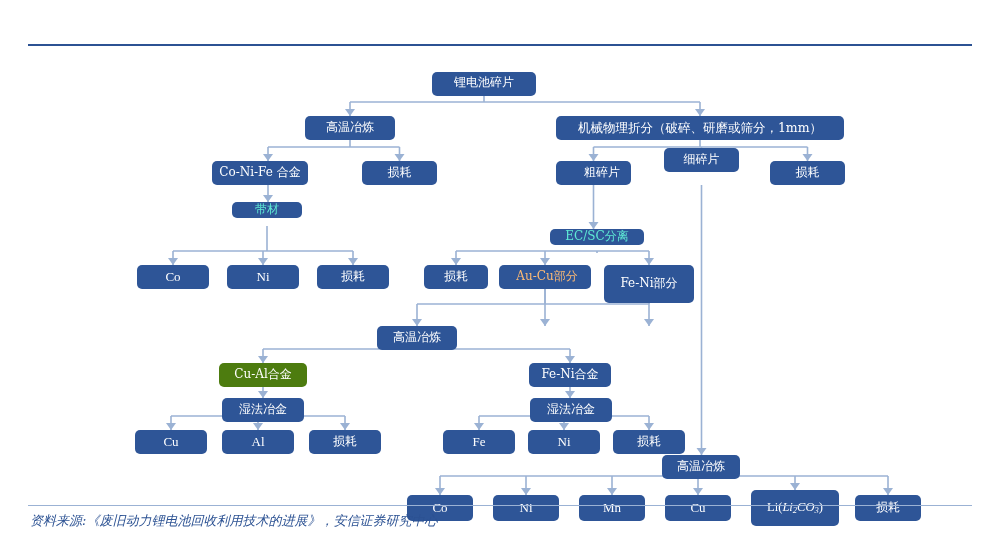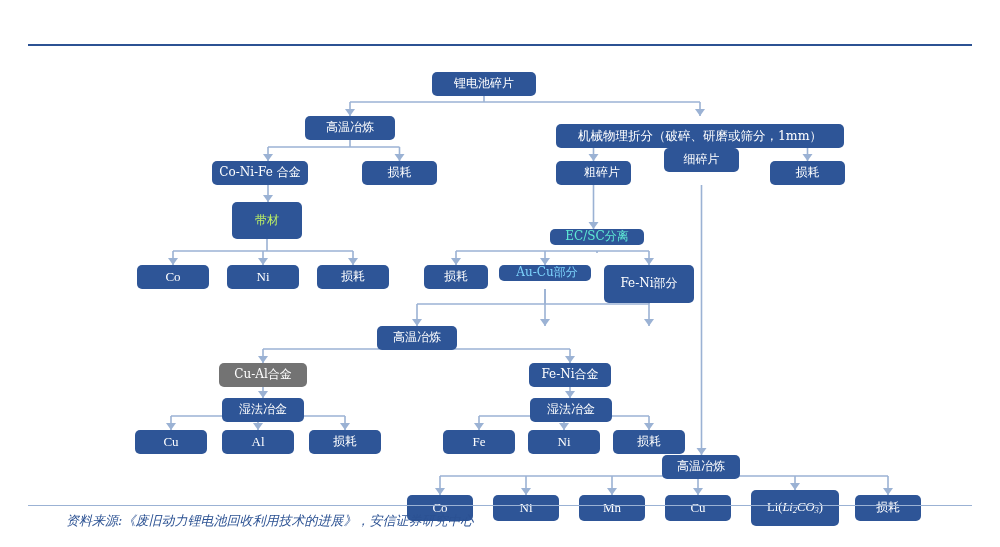--- a/index.html
+++ b/index.html
@@ -30,21 +30,20 @@
   
   .footer-rule{
     position:absolute;left:28px;top:505px;width:944px;height:1px;
     background:#9bb2d4;
   }
   .fig-source{
     position:absolute;left:30px;top:512px;
     font-family:"DejaVu Serif","Liberation Serif",serif;
     font-size:13px;font-style:italic;color:#2c5293;
     white-space:nowrap;
-    margin-left:36px;
   }
 
   
   #chart-canvas{
     position:absolute;left:0;top:46px;width:1000px;height:459px;
   }
   #edge-layer{position:absolute;left:0;top:0;width:1000px;height:459px;}
 
   
   .node{
@@ -56,21 +55,21 @@
     text-align:center;
     font-family:"DejaVu Serif","Liberation Serif",serif;
     font-size:12px;
     line-height:1.1;
     box-sizing:border-box;
     padding:0 4px;
     white-space:nowrap;
     overflow:hidden;
   }
   .node.latin{font-family:"Liberation Serif","DejaVu Serif",serif;font-size:13px;}
-  .node.wide{font-size:12.5px;margin-top:8px;}
+  .node.wide{font-size:12.5px;}
   .node.li{font-size:12.5px;}
   .node.li i{}
   .node.li sub{font-size:8.5px;vertical-align:-2px;}
 </style>
 </head>
 <body>
 
 <div id="figure-root">
 
   <div class="fig-header">
@@ -165,38 +164,38 @@
         <path d="M 790 437 L 800 437 L 795 444 Z" fill="#9bb2d4"></path>
         <line x1="888" y1="430" x2="888" y2="449" stroke="#9bb2d4" stroke-width="1.6"></line>
         <path d="M 883 442 L 893 442 L 888 449 Z" fill="#9bb2d4"></path>
         <line x1="545" y1="243" x2="545" y2="258" stroke="#9bb2d4" stroke-width="1.6"></line>
         <line x1="649" y1="243" x2="649" y2="258" stroke="#9bb2d4" stroke-width="1.6"></line>
         <line x1="417" y1="258" x2="649" y2="258" stroke="#9bb2d4" stroke-width="1.6"></line>
         <line x1="417" y1="258" x2="417" y2="280" stroke="#9bb2d4" stroke-width="1.6"></line>
         <path d="M 412 273 L 422 273 L 417 280 Z" fill="#9bb2d4"></path>
       </svg>
     <div id="node-layer">
-        <div class="node" style="left: 432px; top: 26px; width: 104px; height: 24px; background: rgb(46, 85, 151); color: rgb(255, 255, 255);">锂电池碎片</div>
+        <div class="node" style="left: 432px; top: 26px; width: 104px; height: 24px; background: rgb(46, 85, 151); color: rgb(255, 255, 255); font-family: Liberation Mono, monospace;">锂电池碎片</div>
         <div class="node" style="left: 305px; top: 70px; width: 90px; height: 24px; background: rgb(46, 85, 151); color: rgb(255, 255, 255);">高温冶炼</div>
         <div class="node wide" style="left: 556px; top: 70px; width: 288px; height: 24px; background: rgb(46, 85, 151); color: rgb(255, 255, 255);">机械物理折分（破碎、研磨或筛分，1mm）</div>
         <div class="node" style="left: 212px; top: 115px; width: 96px; height: 24px; background: rgb(46, 85, 151); color: rgb(255, 255, 255);">Co-Ni-Fe 合金</div>
         <div class="node" style="left: 362px; top: 115px; width: 75px; height: 24px; background: rgb(46, 85, 151); color: rgb(255, 255, 255);">损耗</div>
         <div class="node" style="left: 556px; top: 115px; width: 75px; height: 24px; background: rgb(46, 85, 151); color: rgb(255, 255, 255); padding-left: 21px;">粗碎片</div>
         <div class="node" style="left: 664px; top: 102px; width: 75px; height: 24px; background: rgb(46, 85, 151); color: rgb(255, 255, 255);">细碎片</div>
         <div class="node" style="left: 770px; top: 115px; width: 75px; height: 24px; background: rgb(46, 85, 151); color: rgb(255, 255, 255);">损耗</div>
-        <div class="node" style="left: 232px; top: 156px; width: 70px; height: 37px; background: rgb(46, 85, 151); color: #bef264;">带材</div>
+        <div class="node" style="left: 232px; top: 156px; width: 70px; height: 16px; background: rgb(46, 85, 151); color: #5eead4;">带材</div>
         <div class="node" style="left: 550px; top: 183px; width: 94px; height: 16px; background: rgb(46, 85, 151); color: #5eead4;">EC/SC分离</div>
         <div class="node latin" style="left: 137px; top: 219px; width: 72px; height: 24px; background: rgb(46, 85, 151); color: rgb(255, 255, 255);">Co</div>
         <div class="node latin" style="left: 227px; top: 219px; width: 72px; height: 24px; background: rgb(46, 85, 151); color: rgb(255, 255, 255);">Ni</div>
         <div class="node" style="left: 317px; top: 219px; width: 72px; height: 24px; background: rgb(46, 85, 151); color: rgb(255, 255, 255);">损耗</div>
         <div class="node" style="left: 424px; top: 219px; width: 64px; height: 24px; background: rgb(46, 85, 151); color: rgb(255, 255, 255);">损耗</div>
-        <div class="node" style="left: 499px; top: 219px; width: 92px; height: 16px; background: rgb(46, 85, 151); color: #7dd3fc; padding-left: 8px;">Au-Cu部分</div>
+        <div class="node" style="left: 499px; top: 219px; width: 92px; height: 24px; background: rgb(46, 85, 151); color: #fdba74; padding-left: 8px;">Au-Cu部分</div>
         <div class="node" style="left: 604px; top: 219px; width: 90px; height: 38px; background: rgb(46, 85, 151); color: rgb(255, 255, 255);">Fe-Ni部分</div>
         <div class="node" style="left: 377px; top: 280px; width: 80px; height: 24px; background: rgb(46, 85, 151); color: rgb(255, 255, 255);">高温冶炼</div>
-        <div class="node" style="left: 219px; top: 317px; width: 88px; height: 24px; background: #737373; color: rgb(255, 255, 255);">Cu-Al合金</div>
+        <div class="node" style="left: 219px; top: 317px; width: 88px; height: 24px; background: #4d7c0f; color: rgb(255, 255, 255);">Cu-Al合金</div>
         <div class="node" style="left: 529px; top: 317px; width: 82px; height: 24px; background: rgb(46, 85, 151); color: rgb(255, 255, 255);">Fe-Ni合金</div>
         <div class="node" style="left: 222px; top: 352px; width: 82px; height: 24px; background: rgb(46, 85, 151); color: rgb(255, 255, 255);">湿法冶金</div>
         <div class="node" style="left: 530px; top: 352px; width: 82px; height: 24px; background: rgb(46, 85, 151); color: rgb(255, 255, 255);">湿法冶金</div>
         <div class="node latin" style="left: 135px; top: 384px; width: 72px; height: 24px; background: rgb(46, 85, 151); color: rgb(255, 255, 255);">Cu</div>
         <div class="node latin" style="left: 222px; top: 384px; width: 72px; height: 24px; background: rgb(46, 85, 151); color: rgb(255, 255, 255);">Al</div>
         <div class="node" style="left: 309px; top: 384px; width: 72px; height: 24px; background: rgb(46, 85, 151); color: rgb(255, 255, 255);">损耗</div>
         <div class="node latin" style="left: 443px; top: 384px; width: 72px; height: 24px; background: rgb(46, 85, 151); color: rgb(255, 255, 255);">Fe</div>
         <div class="node latin" style="left: 528px; top: 384px; width: 72px; height: 24px; background: rgb(46, 85, 151); color: rgb(255, 255, 255);">Ni</div>
         <div class="node" style="left: 613px; top: 384px; width: 72px; height: 24px; background: rgb(46, 85, 151); color: rgb(255, 255, 255);">损耗</div>
         <div class="node" style="left: 662px; top: 409px; width: 78px; height: 24px; background: rgb(46, 85, 151); color: rgb(255, 255, 255);">高温冶炼</div>

